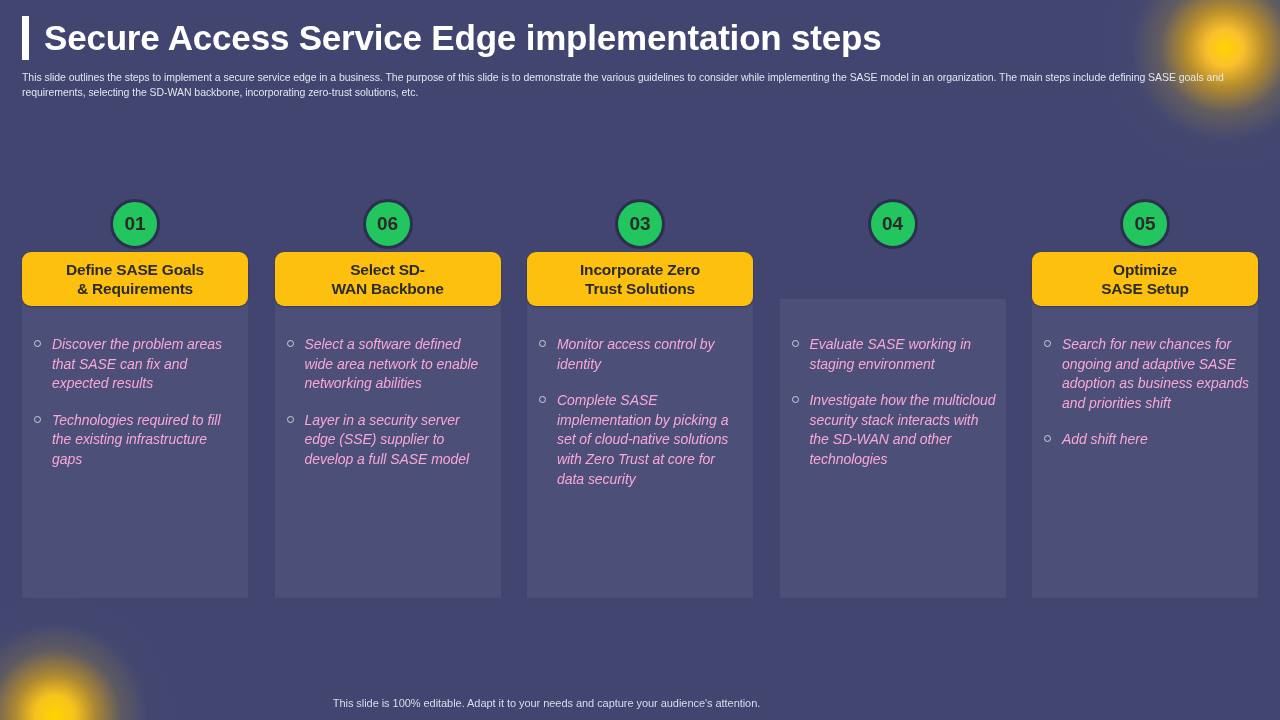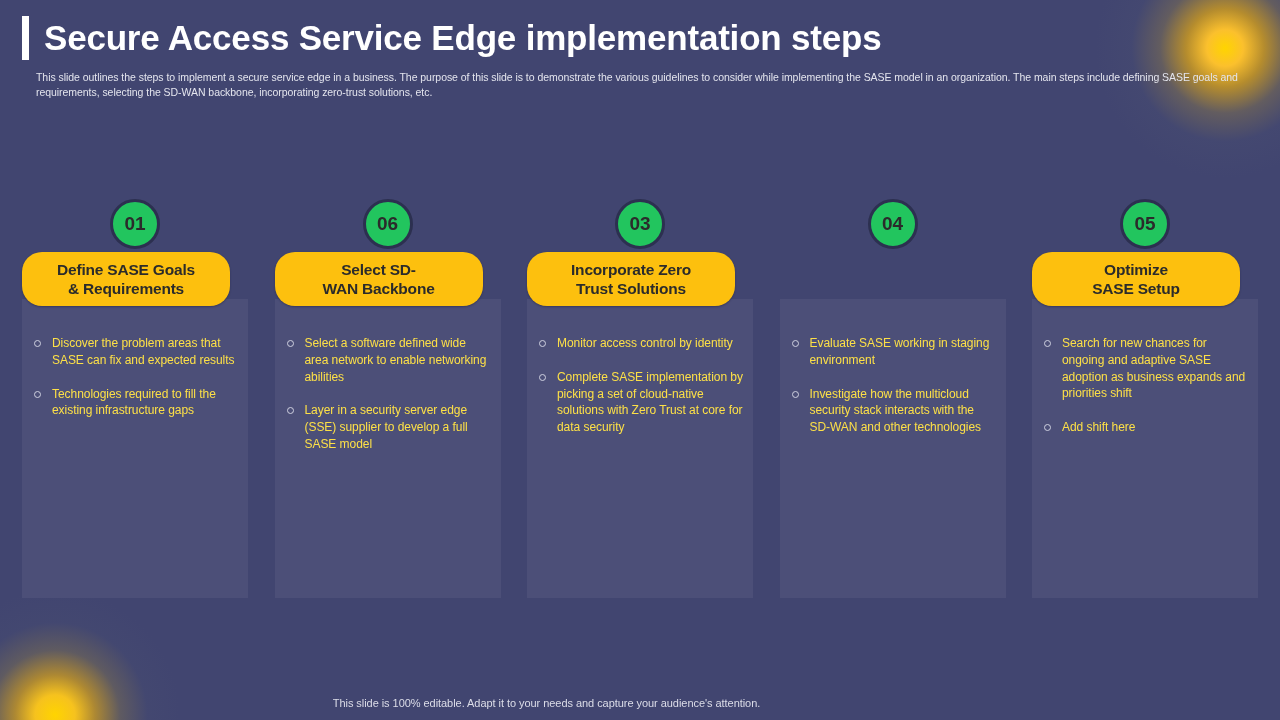--- a/index.html
+++ b/index.html
@@ -66,21 +66,20 @@
     line-height:1.02;
   }
   .subtitle {
     position:absolute;
     left:22px; top:70px;
     width:1218px;
     font-size:10.5px;
     line-height:1.45;
     color:#e4e5ee;
     letter-spacing:-0.05px;
-    margin-left:14px;
   }
 
   
   .steps {
     position:absolute;
     left:22px; top:199px;
     width:1236px; height:400px;
     display:flex;
     justify-content:space-between;
     z-index:2;
@@ -101,23 +100,23 @@
     display:flex;
     align-items:center; justify-content:center;
     font-size:19px;
     font-weight:bold;
     color:#2b2b2b;
     z-index:4;
   }
   .step-head {
     position:absolute;
     left:0; top:53px;
-    width:208px; height:54px;
+    width:226px; height:54px;
     background:#fdc00e;
-    border-radius:20px;
+    border-radius:9px;
     display:flex;
     flex-direction:column;
     align-items:center;
     justify-content:center;
     z-index:3;
     box-shadow:0 1px 2px rgba(20,20,40,0.35);
   }
   .step-head span {
     display:block;
     font-size:15.5px;
@@ -134,24 +133,25 @@
     width:226px; height:299px;
     background:#4c4f78;
     padding:36px 8px 10px 8px;
     z-index:2;
   }
   ul.bullets { list-style:none; }
   ul.bullets li {
     position:relative;
     padding-left:22px;
     margin-bottom:17px;
-    font-size:12px;
+    font-size:14px;
     line-height:1.40;
-    color:#fde047;
+    color:#f9a8d4;
     letter-spacing:-0.05px;
+    font-style:italic;
   }
   ul.bullets li:last-child { margin-bottom:4px; }
   ul.bullets li .marker {
     position:absolute;
     left:4px; top:5px;
     width:7px; height:7px;
     border:1.3px solid #cfd1e0;
     border-radius:50%;
   }
 

